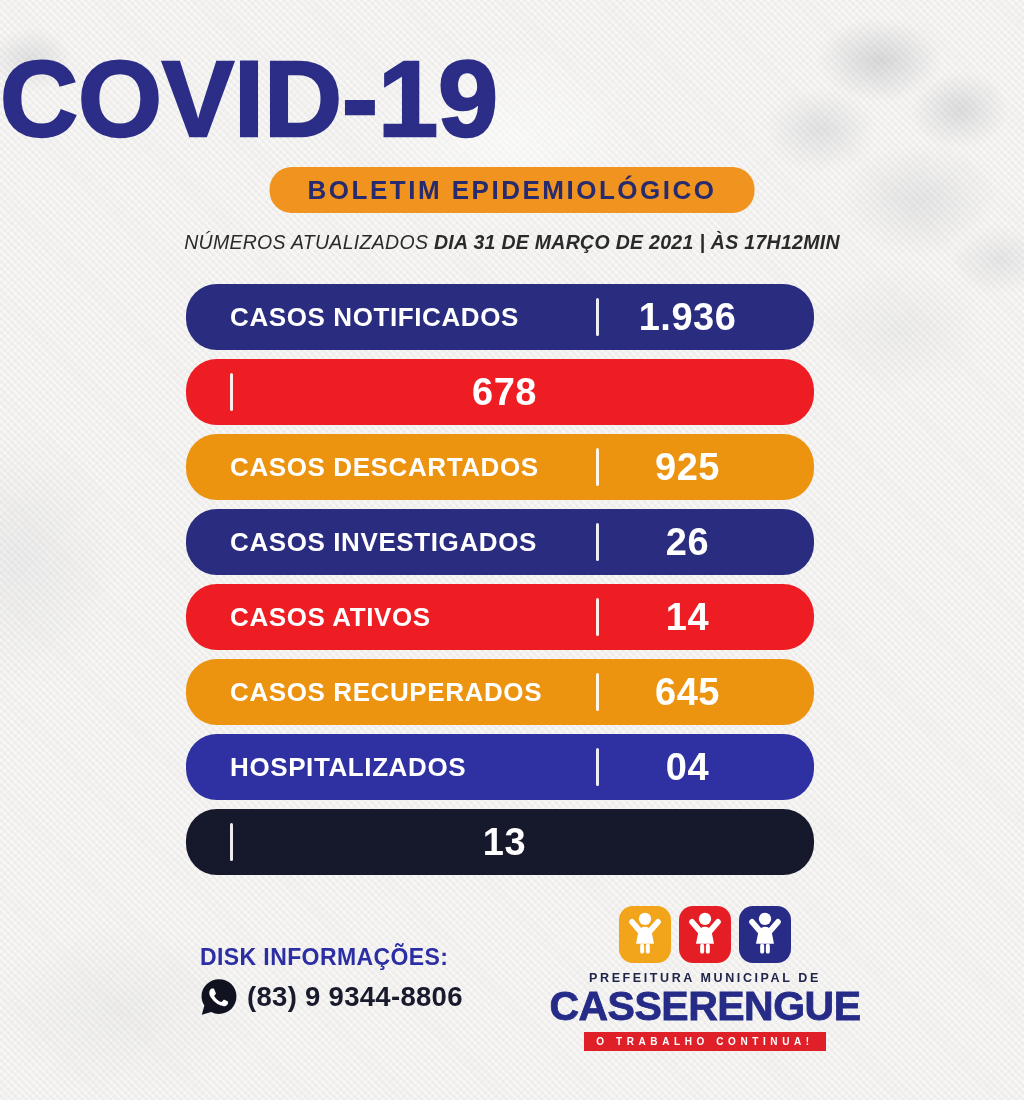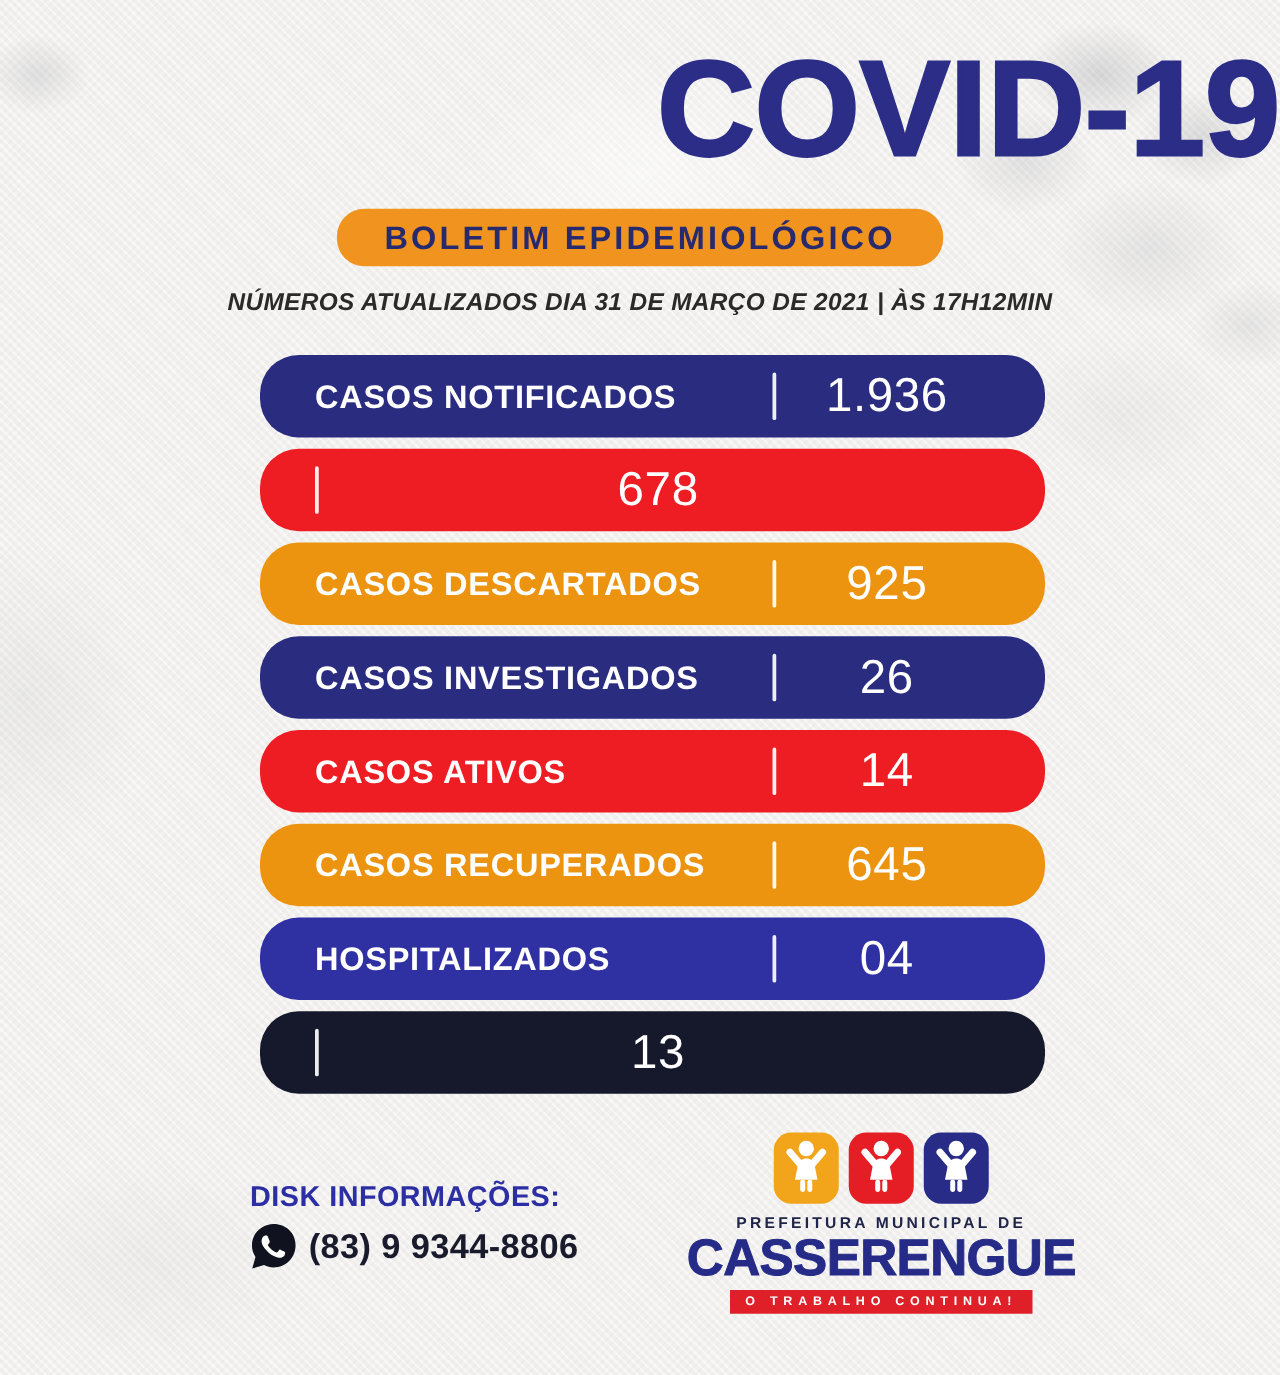--- a/index.html
+++ b/index.html
@@ -28,66 +28,65 @@
       radial-gradient(110px 80px at 920px 200px, rgba(165,165,172,0.20), rgba(165,165,172,0) 70%),
       radial-gradient(70px 50px at 1000px 260px, rgba(160,160,168,0.18), rgba(160,160,168,0) 70%),
       radial-gradient(120px 90px at 900px 330px, rgba(175,175,182,0.12), rgba(175,175,182,0) 70%),
       radial-gradient(60px 45px at 30px 60px,   rgba(160,160,168,0.25), rgba(160,160,168,0) 70%),
       radial-gradient(140px 180px at 20px 560px, rgba(190,190,196,0.18), rgba(190,190,196,0) 70%),
       radial-gradient(180px 120px at 120px 1010px, rgba(195,195,200,0.15), rgba(195,195,200,0) 70%),
       radial-gradient(200px 140px at 512px 140px, rgba(255,255,255,0.5), rgba(255,255,255,0) 70%);
   }
 
   .title {
-    position: absolute; top: 32px; left: 0; width: 100%;
-    text-align: right;
+    position: absolute; top: 44px; left: 0; width: 100%;
+    text-align: left;
     font-size: 108px; font-weight: 800; line-height: 1.02;
     letter-spacing: 0px;
-    padding-left: 40px;
     -webkit-text-stroke: 2.5px currentColor;
   }
   .badge {
     position: absolute; top: 167px; left: 50%; transform: translateX(-50%);
     height: 46px; line-height: 46px; padding: 0 38px;
     border-radius: 22px;
     font-size: 26px; font-weight: 700; letter-spacing: 2.5px;
     white-space: nowrap;
   }
   .subtitle {
     position: absolute; top: 231px; left: 0; width: 100%;
     text-align: center;
     font-size: 19.5px; font-style: italic; color: #2a2a2a;
     letter-spacing: 0.3px; white-space: nowrap;
   }
-  .subtitle .normal { font-weight: 700; }
+  .subtitle .normal { font-weight: 400; }
   .subtitle .strong { font-weight: 700; }
 
   .stats {
-    position: absolute; top: 284px; left: 208px; width: 628px;
+    position: absolute; top: 284px; left: 186px; width: 628px;
   }
   .stat-row {
     display: flex; align-items: center;
     height: 66px; margin-bottom: 9px;
     border-radius: 31px;
     color: #ffffff;
     padding-left: 44px;
   }
   .stat-label {
     flex: 0 0 366px;
     font-size: 26px; font-weight: 700; letter-spacing: 0.6px;
     white-space: nowrap;
   }
   .stat-divider {
     flex: 0 0 3px; height: 38px;
     background: rgba(255,255,255,0.92);
     border-radius: 2px;
   }
   .stat-value {
     flex: 1; text-align: center; padding-right: 38px;
-    font-size: 38px; font-weight: 400; letter-spacing: 0.5px;
+    font-size: 38px; font-weight: 700; letter-spacing: 0.5px;
   }
 
   .contact {
     position: absolute; left: 200px; top: 944px;
   }
   .contact-heading {
     font-size: 23px; font-weight: 800; letter-spacing: 0.4px;
   }
   .contact-phone-row {
     margin-top: 7px;

